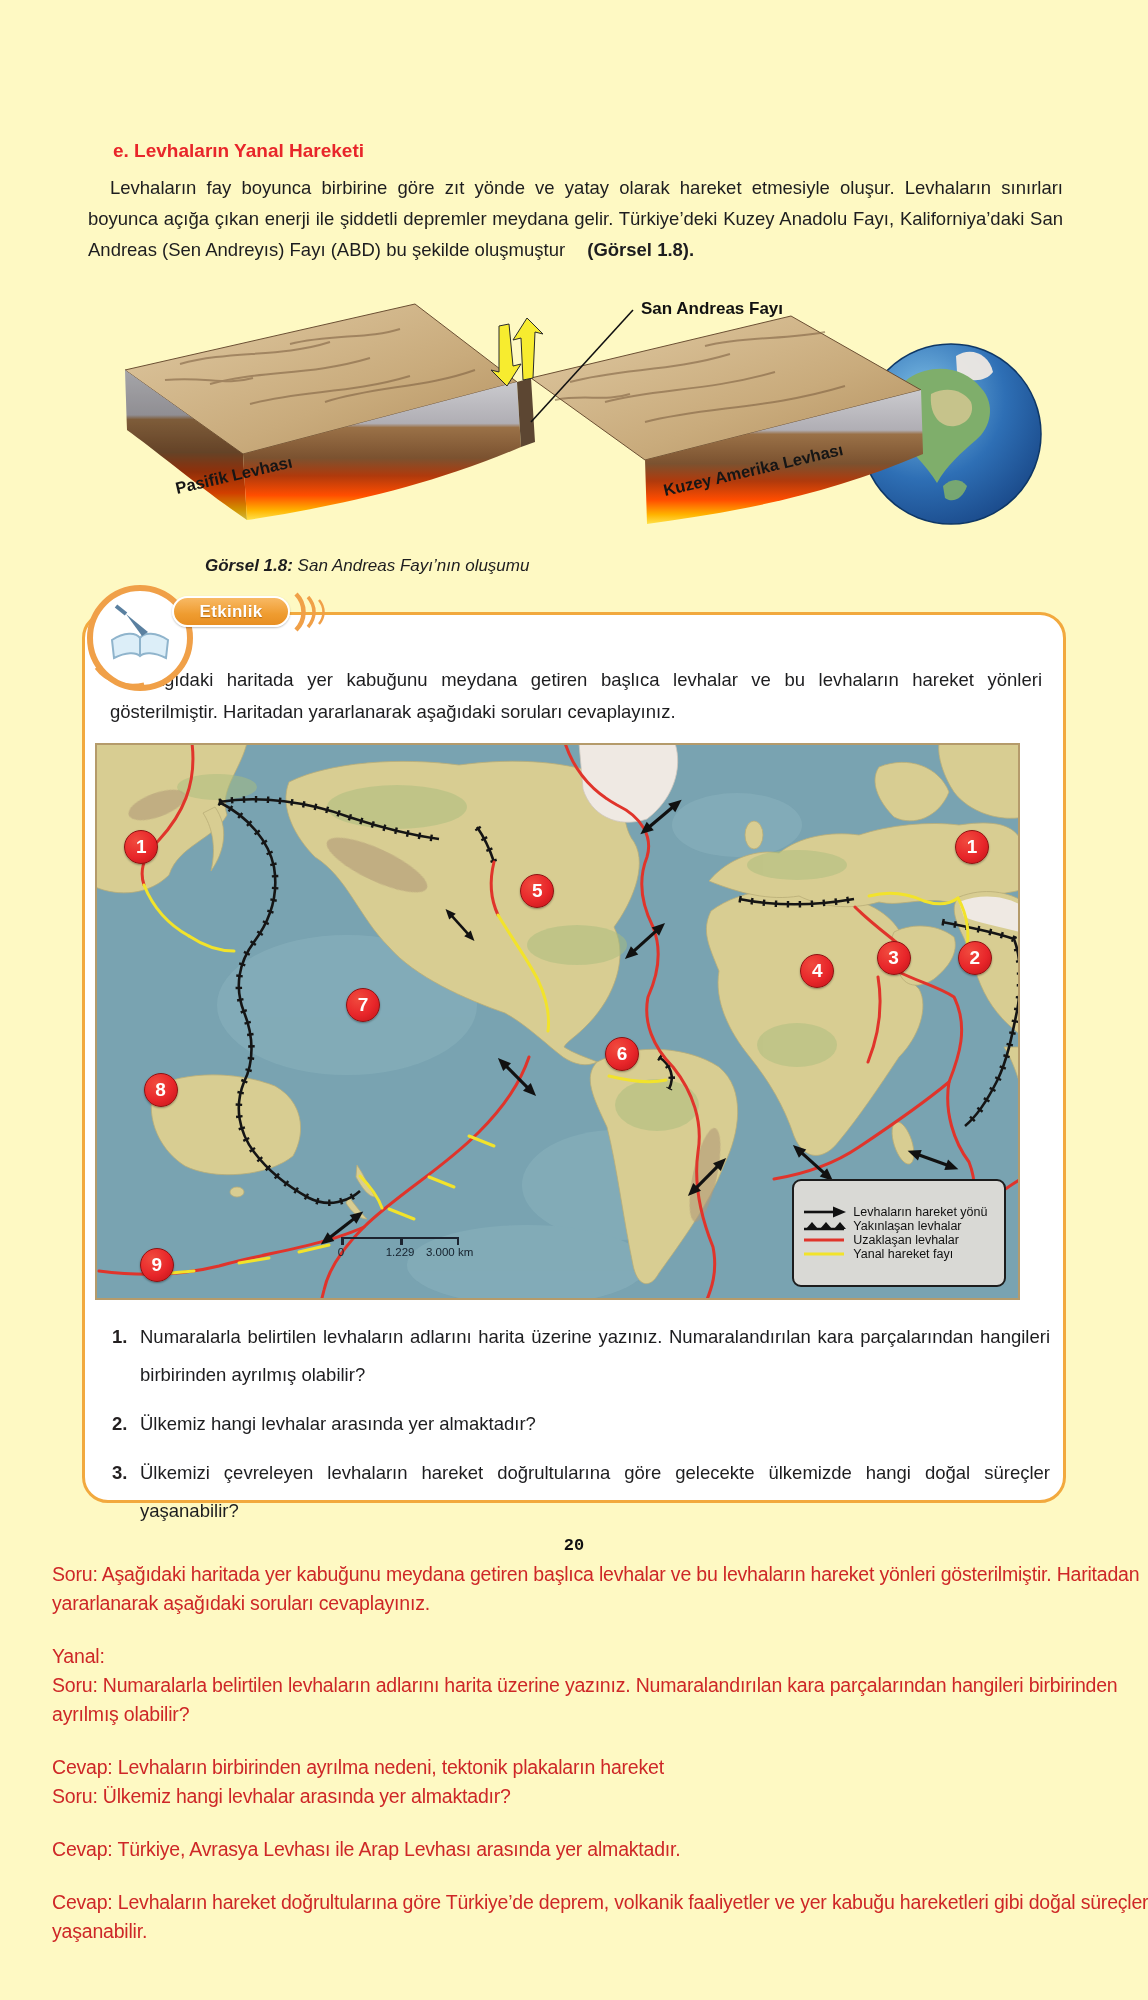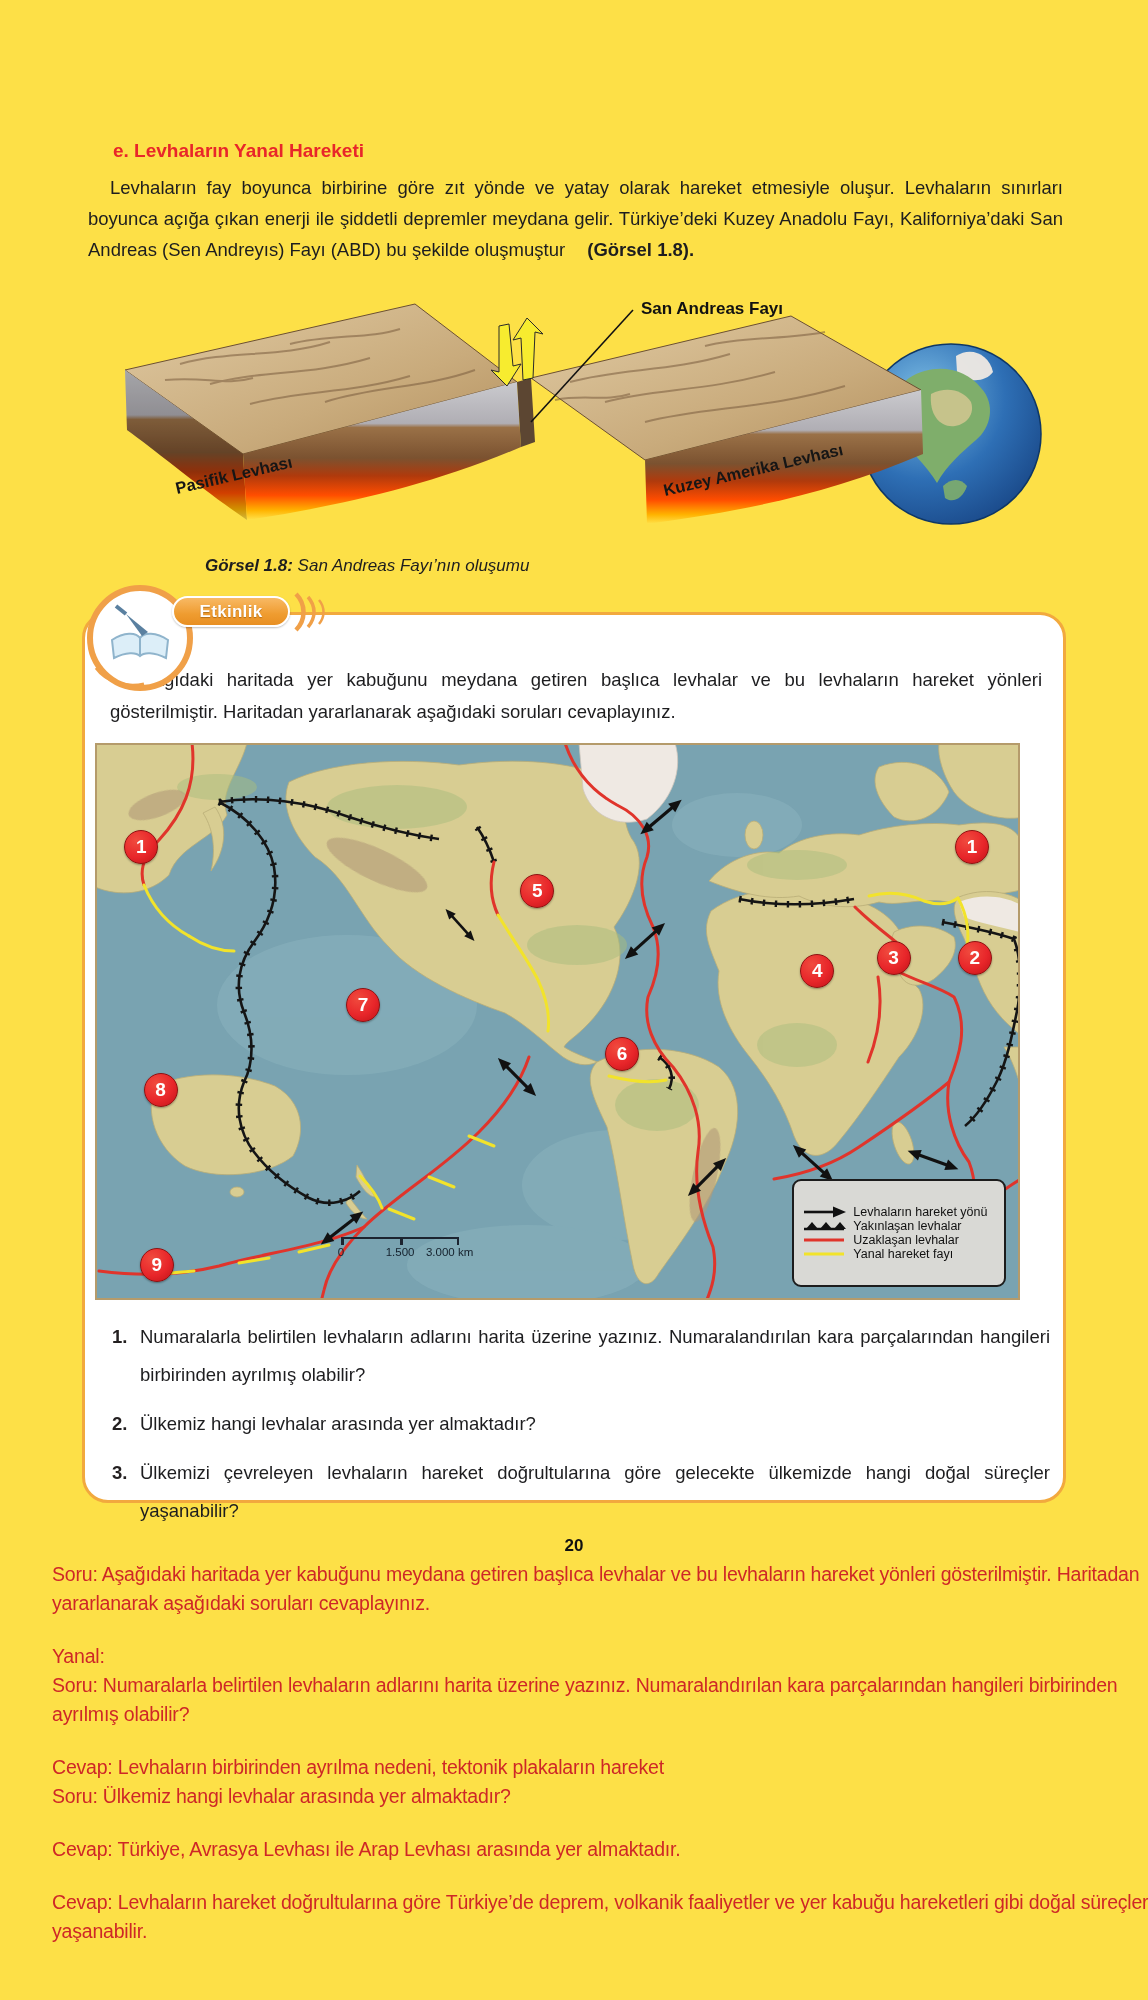--- a/index.html
+++ b/index.html
@@ -1,18 +1,18 @@
 <!DOCTYPE html>
 <html><head>
 <meta charset="utf-8">
 <style>
   * { margin:0; padding:0; box-sizing:border-box; }
   html,body { background:#ffffff; }
   body { font-family:"Liberation Sans", sans-serif; color:#231f20; }
-  .page { position:relative; width:1148px; height:2000px; background:#fde047; overflow:hidden; }
+  .page { position:relative; width:1148px; height:2000px; background:#fef9c3; overflow:hidden; }
 
   
   .sec-heading { position:absolute; left:113px; top:140px; font-size:19px; font-weight:bold; color:#e8262a; }
   .sec-para { position:absolute; left:88px; top:172px; width:975px; font-size:18.5px; line-height:31px;
               text-align:justify; text-indent:22px; color:#1d1d1f; }
   .sec-para b { font-weight:bold;margin-left:17px; }
 
   
   .figure-wrap { position:absolute; left:85px; top:282px; width:980px; height:268px; }
   .fig-caption { position:absolute; left:205px; top:556px; font-size:17px; font-style:italic; color:#1d1d1f; }
@@ -55,21 +55,21 @@
   .sb-labels span { position:absolute; transform:translateX(-50%); font-size:11.5px; color:#14202c; white-space:nowrap; }
 
   
   .questions { position:absolute; left:112px; top:1318px; width:938px; }
   .q-row { display:flex; margin-bottom:11px; }
   .q-num { font-weight:bold; font-size:18.5px; line-height:38px; width:28px; flex:0 0 28px; }
   .q-text { flex:1; font-size:18.5px; line-height:38px; text-align:justify; color:#1d1d1f; }
 
   
   .page-number { position:absolute; left:0; top:1536px; width:100%; text-align:center;
-                 font-weight:bold; font-size:17px; color:#111; }
+                 font-weight:bold; font-size:17px; color:#111;font-family:Liberation Mono, monospace; }
   .qa-block { position:absolute; left:12px; top:1560px; width:1126px;margin-left:40px; }
   .qa-line { font-size:19.5px; line-height:29px; color:#ce2727; letter-spacing:-0.2px; }
   .qa-gap { margin-top:24px; }
 </style>
 </head>
 <body>
 
 <div class="page">
 
   <div class="sec-heading">e. Levhaların Yanal Hareketi</div>
@@ -344,21 +344,21 @@
     </div>
 
     <div class="scalebar">
       <div class="sb-bar">
           <i style="left:0"></i>
           <i style="left:50%"></i>
           <i style="right:0"></i>
         </div>
       <div class="sb-labels">
         <span style="left:0%">0</span>
-        <span style="left:50%">1.500</span>
+        <span style="left:50%">1.229</span>
         <span style="left:92%">3.000 km</span>
       </div>
     </div>
   </div>
 
   <div class="questions">
       <div class="q-row">
         <div class="q-num">1.</div>
         <div class="q-text">Numaralarla belirtilen levhaların adlarını harita üzerine yazınız. Numaralandırılan kara parçalarından hangileri birbirinden ayrılmış olabilir?</div>
       </div>

